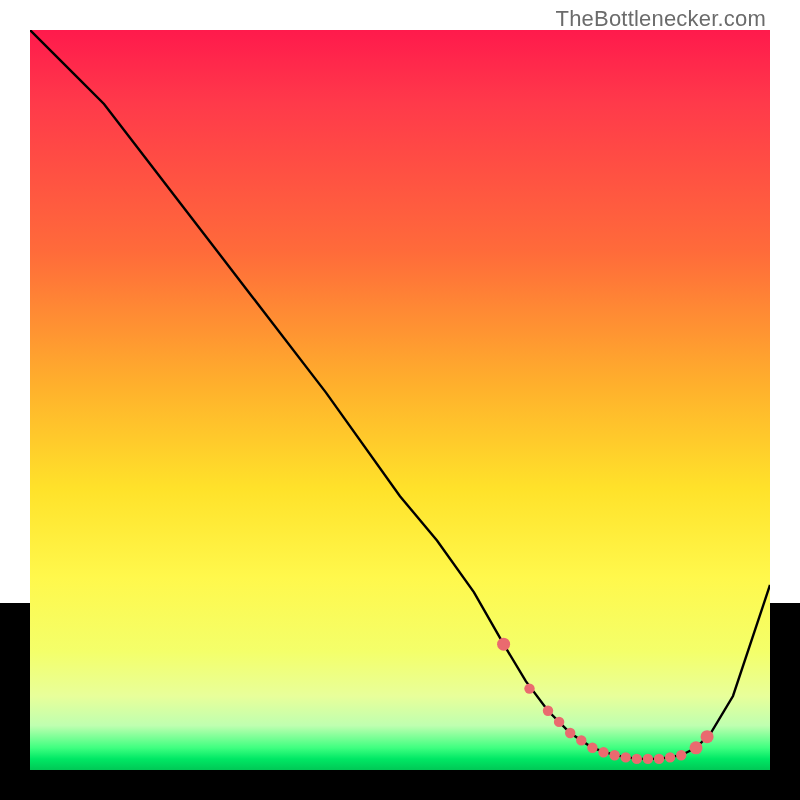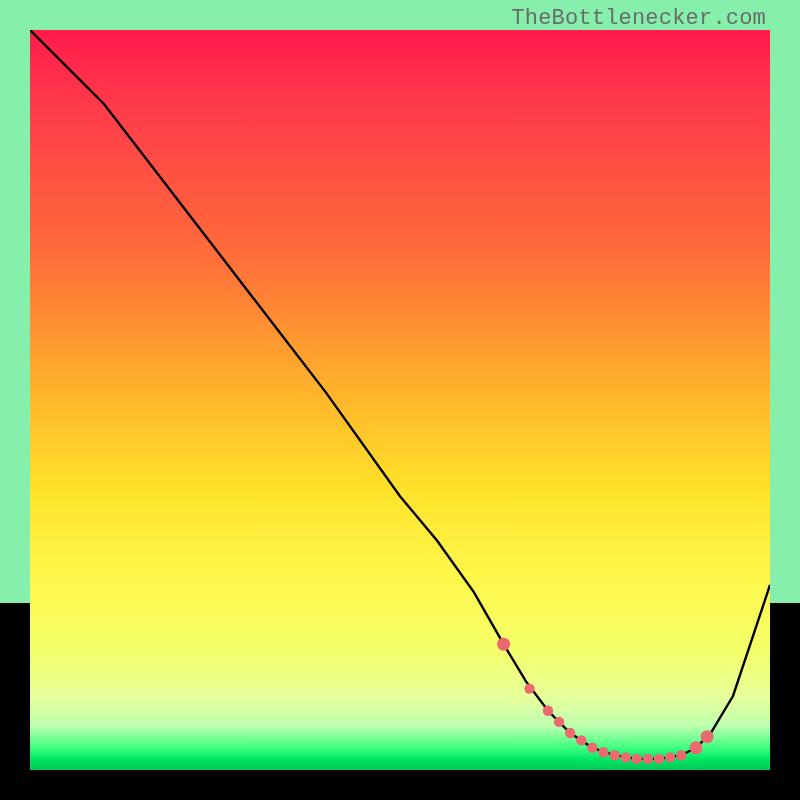--- a/index.html
+++ b/index.html
@@ -9,22 +9,21 @@
     height: 800px;
     background: #000;
     font-family: Arial, Helvetica, sans-serif;
     overflow: hidden;
   }
   .frame {
     position: absolute;
     left: 0; top: 0;
     width: 800px;
     height: 603px;
-    background: #86efac;
-    font-family: Liberation Mono, monospace;
+    background: #ffffff;
   }
   .plot {
     position: absolute;
     left: 30px;
     top: 30px;
     width: 740px;
     height: 740px;
     
     background: linear-gradient(
       to bottom,

